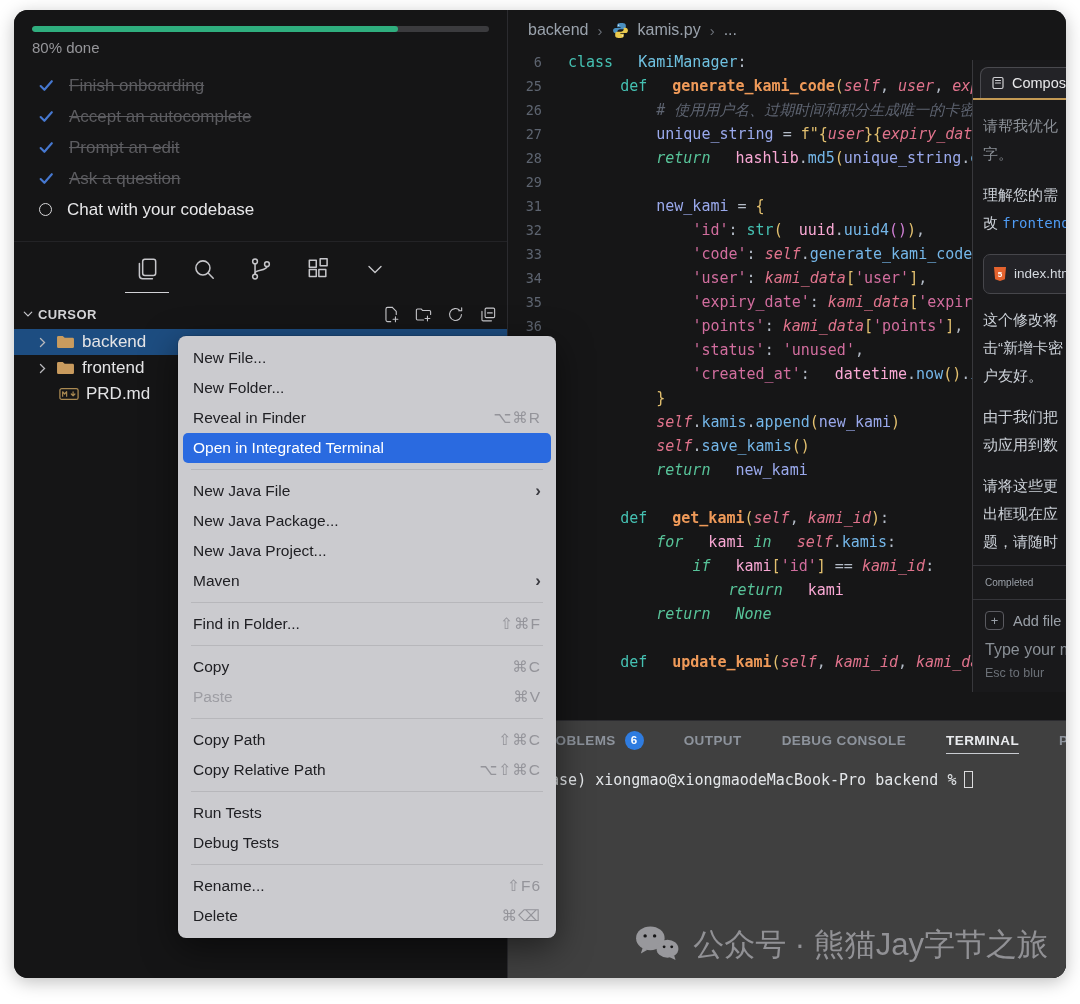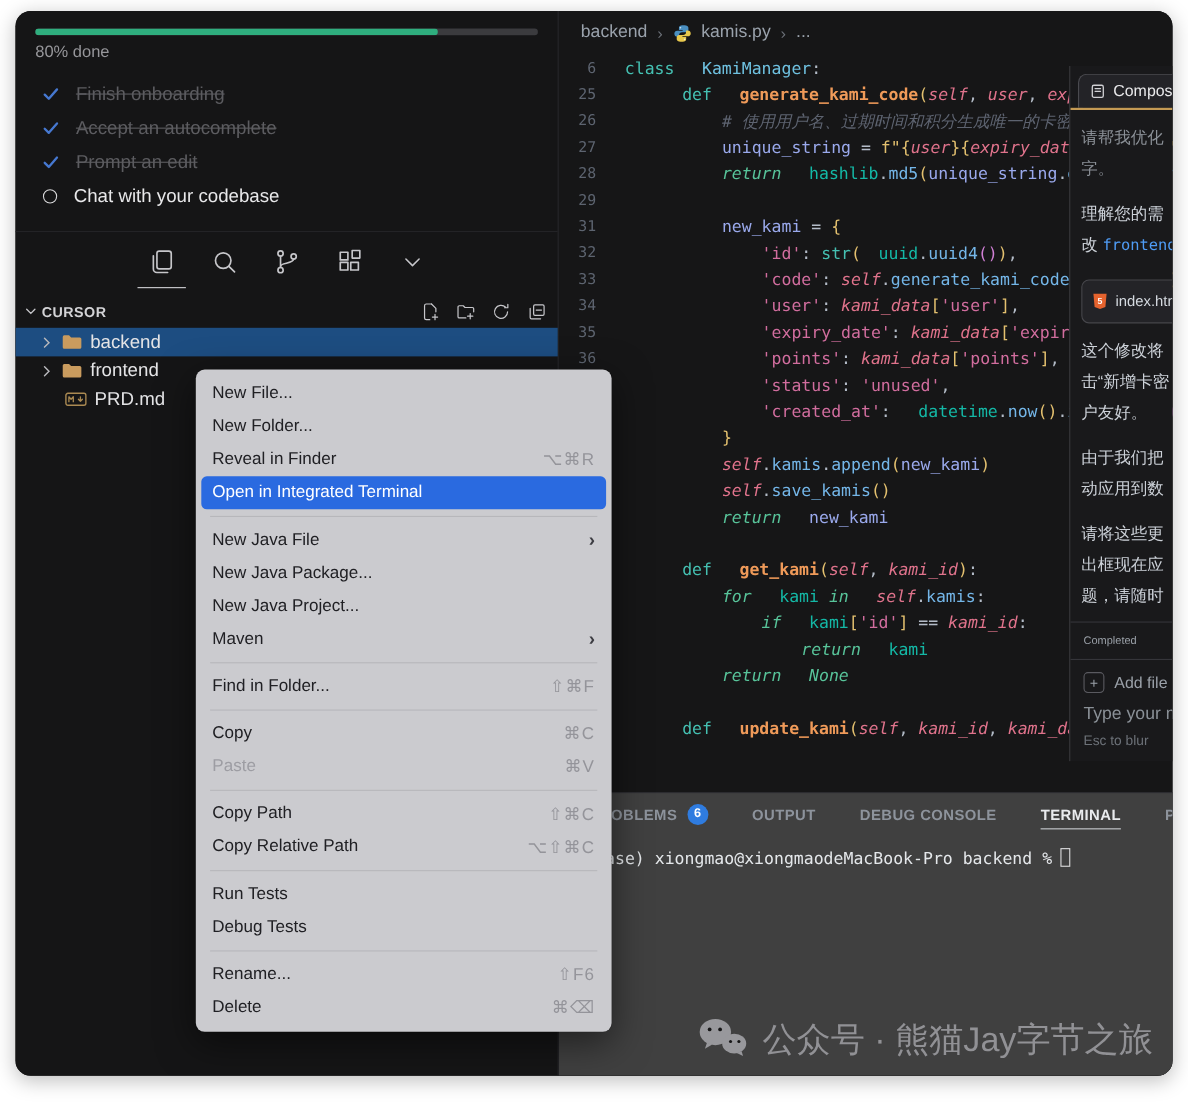--- a/index.html
+++ b/index.html
@@ -49,21 +49,21 @@
   .tk-c  { color:#58c49a; font-style:italic; }
   .tk-fn { color:#ef9a59; font-weight:bold; }
   .tk-m  { color:#74b6e8; }
   .tk-v  { color:#9aa9ec; }
   .tk-p  { color:#e0738c; font-style:italic; }
   .tk-s  { color:#d16d9e; }
   .tk-y  { color:#e3c06f; }
   .tk-b2 { color:#cf7fd4; }
   .tk-ty { color:#6fc1e0; }
   .tk-cm { color:#5d6370; font-style:italic; }
-  .tk-w, .tk-d { color:#14b8a6;padding-left:16px; }
+  .tk-w, .tk-d { color:#f9a8d4;padding-left:16px; }
   .tk-pu { color:#b4bcc8; }
 
   
   .bottom-panel { position:absolute; left:0; right:0; top:710px; bottom:0; background:#404040; border-top:1px solid #2c2c30; }
   .panel-tabs { display:flex; align-items:center; gap:40px; height:38px; padding-left:28px;
                 font-size:13.5px; font-weight:bold; letter-spacing:.4px; color:#8d939c; white-space:nowrap; }
   .ptab { display:flex; align-items:center; gap:9px; position:relative; height:100%; }
   .ptab.active { color:#e9ebee; }
   .ptab.active::after { content:""; position:absolute; left:0; right:0; bottom:5px; height:1.5px; background:#c9ccd1; }
   .badge { background:#2f7ce0; color:#fff; width:19px; height:19px; border-radius:50%;
@@ -141,20 +141,28 @@
           <span class="lbl">Accept an autocomplete</span>
         </div>
         <div class="check-item done">
           <span>
             <svg width="17" height="17" viewBox="0 0 16 16">
               <path d="M2.5 8.5L6 12l7-8" stroke="#4678d0" stroke-width="2" fill="none" stroke-linecap="round" stroke-linejoin="round"></path>
             </svg>
           </span>
           <span class="lbl">Prompt an edit</span>
         </div>
+        <div class="check-item done">
+          <span>
+            <svg width="17" height="17" viewBox="0 0 16 16">
+              <path d="M2.5 8.5L6 12l7-8" stroke="#4678d0" stroke-width="2" fill="none" stroke-linecap="round" stroke-linejoin="round"></path>
+            </svg>
+          </span>
+          <span class="lbl">Ask a question</span>
+        </div>
         <div class="check-item todo">
           <span class="radio-circle"></span>
           <span class="lbl">Chat with your codebase</span>
         </div>
       </div>
 
     <div class="activity-row" id="activity-row">
         <div class="act-icon active">
           <svg width="26" height="26" viewBox="0 0 24 24">
             <rect x="8" y="3" width="12" height="15" rx="2" stroke="#c6c6ca" fill="none" stroke-width="1.4" stroke-linecap="round" stroke-linejoin="round"></rect>

